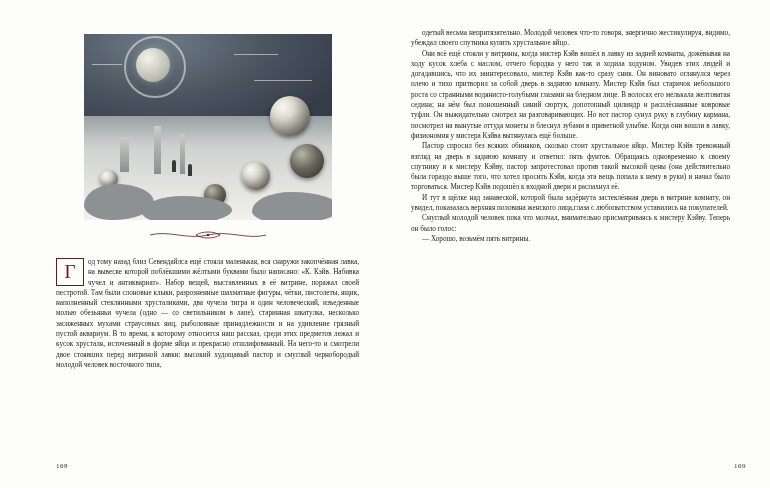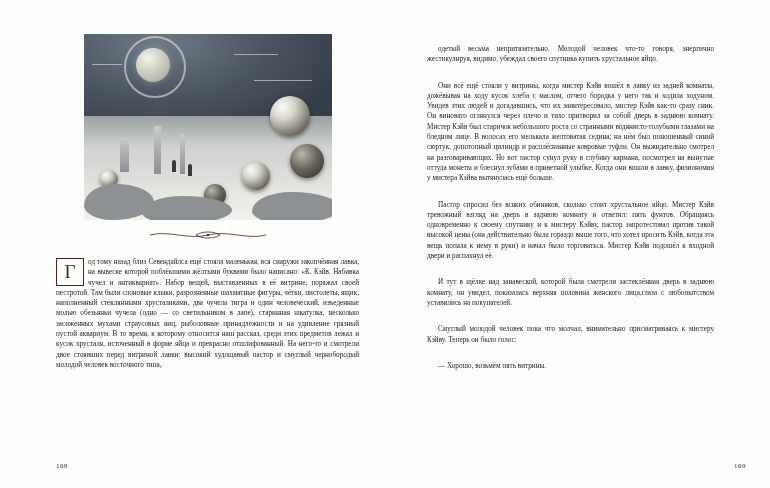--- a/index.html
+++ b/index.html
@@ -157,21 +157,21 @@
     font-family: "Liberation Serif", serif;
   }
 
   .right-col {
     font-size: 7.2px;
     line-height: 10.3px;
     text-align: justify;
     color: #1d1d1d;
   }
   .right-col p {
-    margin: 16px;
+    margin: 0;
     text-indent: 11px;
   }
 
   .folio {
     position: absolute;
     bottom: 18px;
     font-size: 7px;
     color: #333;
     letter-spacing: 0.5px;
   }
@@ -232,21 +232,21 @@
     </div>
 
     <div class="folio folio-left">168</div>
   </div>
 
   <div class="page page-right">
     <div class="right-col">
       <p class="noindent">одетый весьма непритязательно. Молодой человек что-то говоря, энергично жестикулируя, видимо, убеждал своего спутника купить хрустальное яйцо.</p>
       <p>Они всё ещё стояли у витрины, когда мистер Кэйв вошёл в лавку из задней комнаты, дожёвывая на ходу кусок хлеба с маслом, отчего бородка у него так и ходила ходуном. Увидев этих людей и догадавшись, что их заинтересовало, мистер Кэйв как-то сразу сник. Он виновато оглянулся через плечо и тихо притворил за собой дверь в заднюю комнату. Мистер Кэйв был старичок небольшого роста со странными водянисто-голубыми глазами на бледном лице. В волосах его мелькала желтоватая седина; на нём был поношенный синий сюртук, допотопный цилиндр и расплёснанные ковровые туфли. Он выжидательно смотрел на разговаривающих. Но вот пастор сунул руку в глубину кармана, посмотрел на вынутые оттуда монеты и блеснул зубами в приветной улыбке. Когда они вошли в лавку, физиономия у мистера Кэйва вытянулась ещё больше.</p>
       <p>Пастор спросил без всяких обиняков, сколько стоит хрустальное яйцо. Мистер Кэйв тревожный взгляд на дверь в заднюю комнату и ответил: пять фунтов. Обращаясь одновременно к своему спутнику и к мистеру Кэйву, пастор запротестовал против такой высокой цены (она действительно была гораздо выше того, что хотел просить Кэйв, когда эта вещь попала к нему в руки) и начал было торговаться. Мистер Кэйв подошёл к входной двери и распахнул её.</p>
-      <p>И тут в щёлке над занавеской, которой была смотрели застеклённая дверь в заднюю комнату, он увидел, показалась верхняя половина женского лица,глаза с любопытством уставились на покупателей.</p>
+      <p>И тут в щёлке над занавеской, которой была задёрнута застеклённая дверь в витрине комнату, он увидел, показалась верхняя половина женского лица,глаза с любопытством уставились на покупателей.</p>
       <p>Смуглый молодой человек пока что молчал, внимательно присматриваясь к мистеру Кэйву. Теперь он было голос:</p>
       <p>— Хорошо, возьмём пять витрины.</p>
     </div>
 
     <div class="folio folio-right">169</div>
   </div>
 
 </div>
 
 </body></html>

